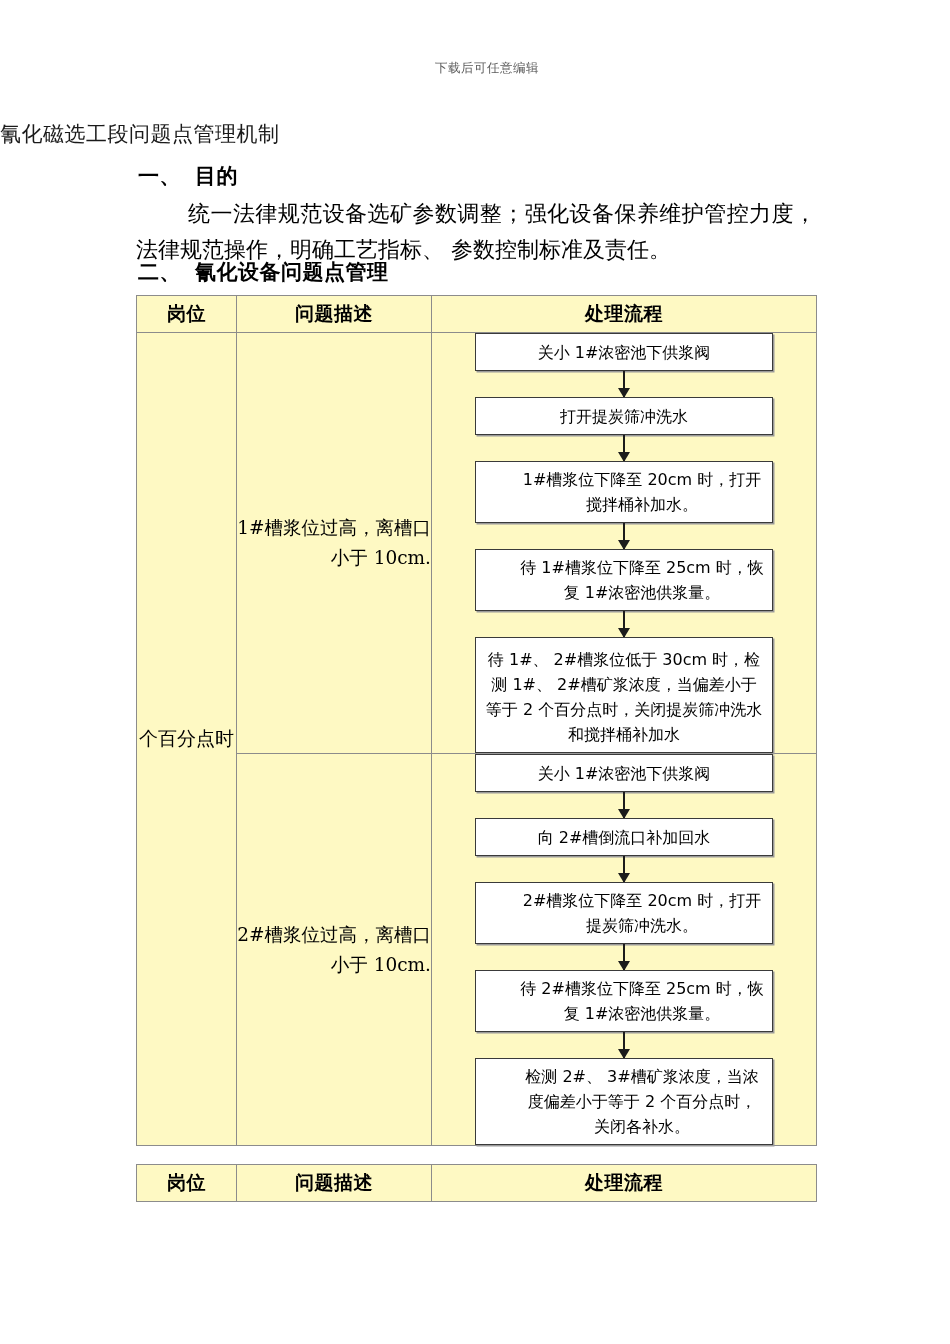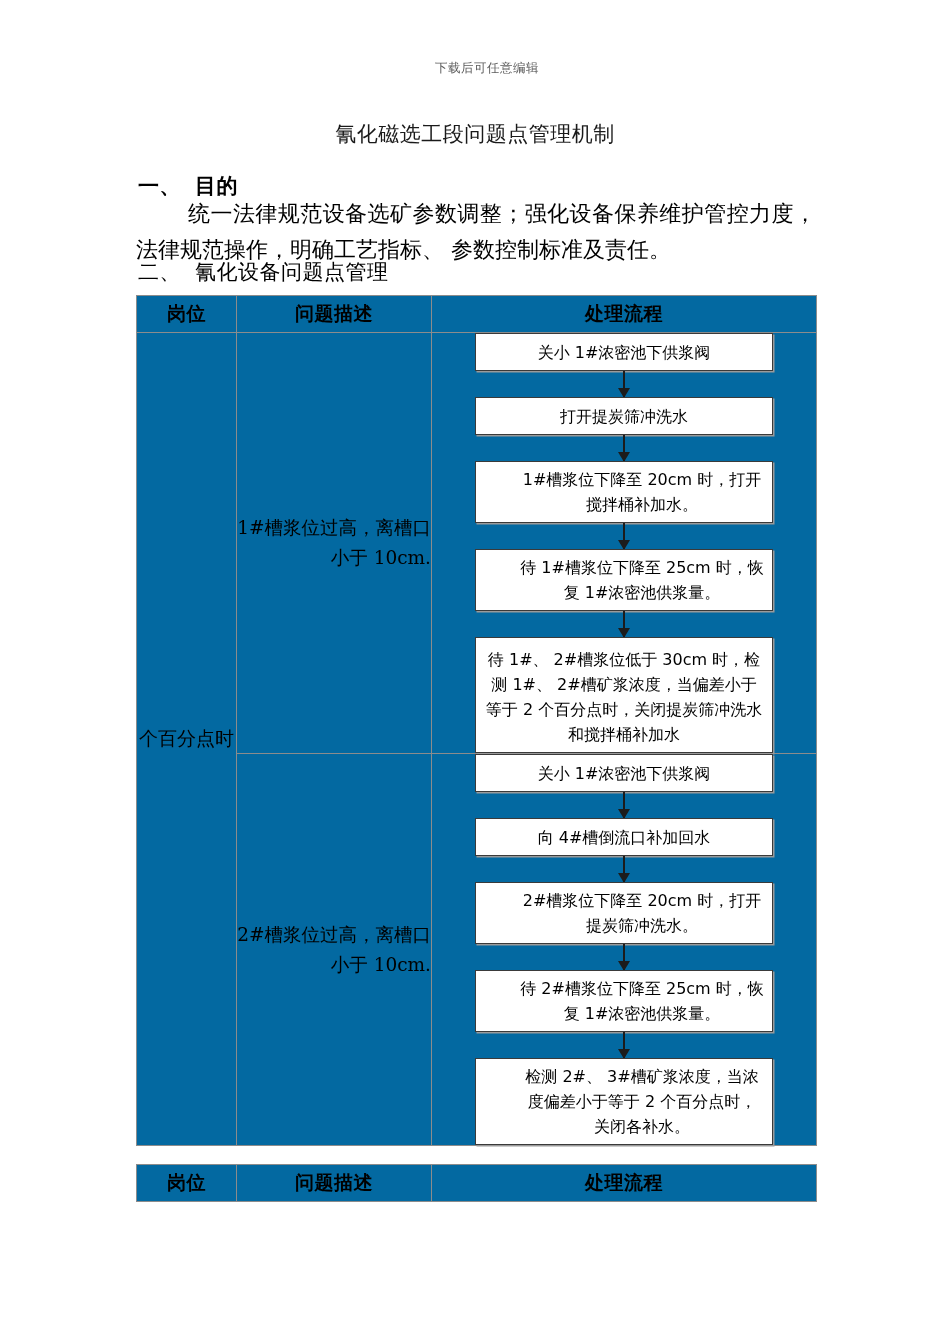--- a/index.html
+++ b/index.html
@@ -37,32 +37,32 @@
     letter-spacing: 0.5px;
     padding-left: 12px;
   }
 
   
   .doc-title {
     position: absolute;
     top: 120px;
     left: 0;
     width: 950px;
-    text-align: center;
+    text-align: left;
     font-family: "DejaVu Sans", "Liberation Sans", sans-serif;
     font-size: 21px;
     font-weight: 400;
     letter-spacing: 0.5px;
     color: #1a1a1a;
   }
 
   
   .sec-1 {
     position: absolute;
-    top: 172px;
+    top: 162px;
     left: 138px;
     font-family: "DejaVu Sans", "Liberation Sans", sans-serif;
     font-size: 21px;
     font-weight: 700;
     letter-spacing: 0.5px;
   }
   .sec-1 .num { font-weight: 700; }
   .sec-1 .gap { display: inline-block; width: 14px; }
 
   .body-para {
@@ -77,36 +77,36 @@
     text-align: justify;
     letter-spacing: 0px;
   }
 
   .sec-2 {
     position: absolute;
     top: 258px;
     left: 138px;
     font-family: "DejaVu Sans", "Liberation Sans", sans-serif;
     font-size: 21px;
-    font-weight: 400;
+    font-weight: 700;
     letter-spacing: 0.5px;
   }
   .sec-2 .gap { display: inline-block; width: 14px; }
 
   
   .tbl {
     position: absolute;
     border-collapse: collapse;
     table-layout: fixed;
   }
   .tbl td, .tbl th {
     border: 1px solid #8c8c8c;
     padding: 0;
     vertical-align: middle;
-    background: #0369a1;
+    background: #fef9c3;
   }
   .tbl .hdr {
     height: 36px;
     text-align: center;
     font-family: "DejaVu Sans", "Liberation Sans", sans-serif;
     font-size: 19px;
     font-weight: 700;
     letter-spacing: 0.5px;
   }
 
@@ -242,21 +242,21 @@
             <div class="fbox h5">待 1#、 2#槽浆位低于 30cm 时，检测 1#、 2#槽矿浆浓度，当偏差小于等于 2 个百分点时，关闭提炭筛冲洗水和搅拌桶补加水</div>
           </div>
         </td>
       </tr>
       <tr>
         <td class="cell-problem">2#槽浆位过高，离槽口小于 10cm.</td>
         <td class="cell-flow">
           <div class="flow">
             <div class="fbox h1">关小 1#浓密池下供浆阀</div>
             <div class="arrow"></div>
-            <div class="fbox h1">向 4#槽倒流口补加回水</div>
+            <div class="fbox h1">向 2#槽倒流口补加回水</div>
             <div class="arrow"></div>
             <div class="fbox h2">2#槽浆位下降至 20cm 时，打开提炭筛冲洗水。</div>
             <div class="arrow"></div>
             <div class="fbox h2">待 2#槽浆位下降至 25cm 时，恢复 1#浓密池供浆量。</div>
             <div class="arrow"></div>
             <div class="fbox h2">检测 2#、 3#槽矿浆浓度，当浓度偏差小于等于 2 个百分点时，关闭各补水。</div>
           </div>
         </td>
       </tr>
     </tbody>

